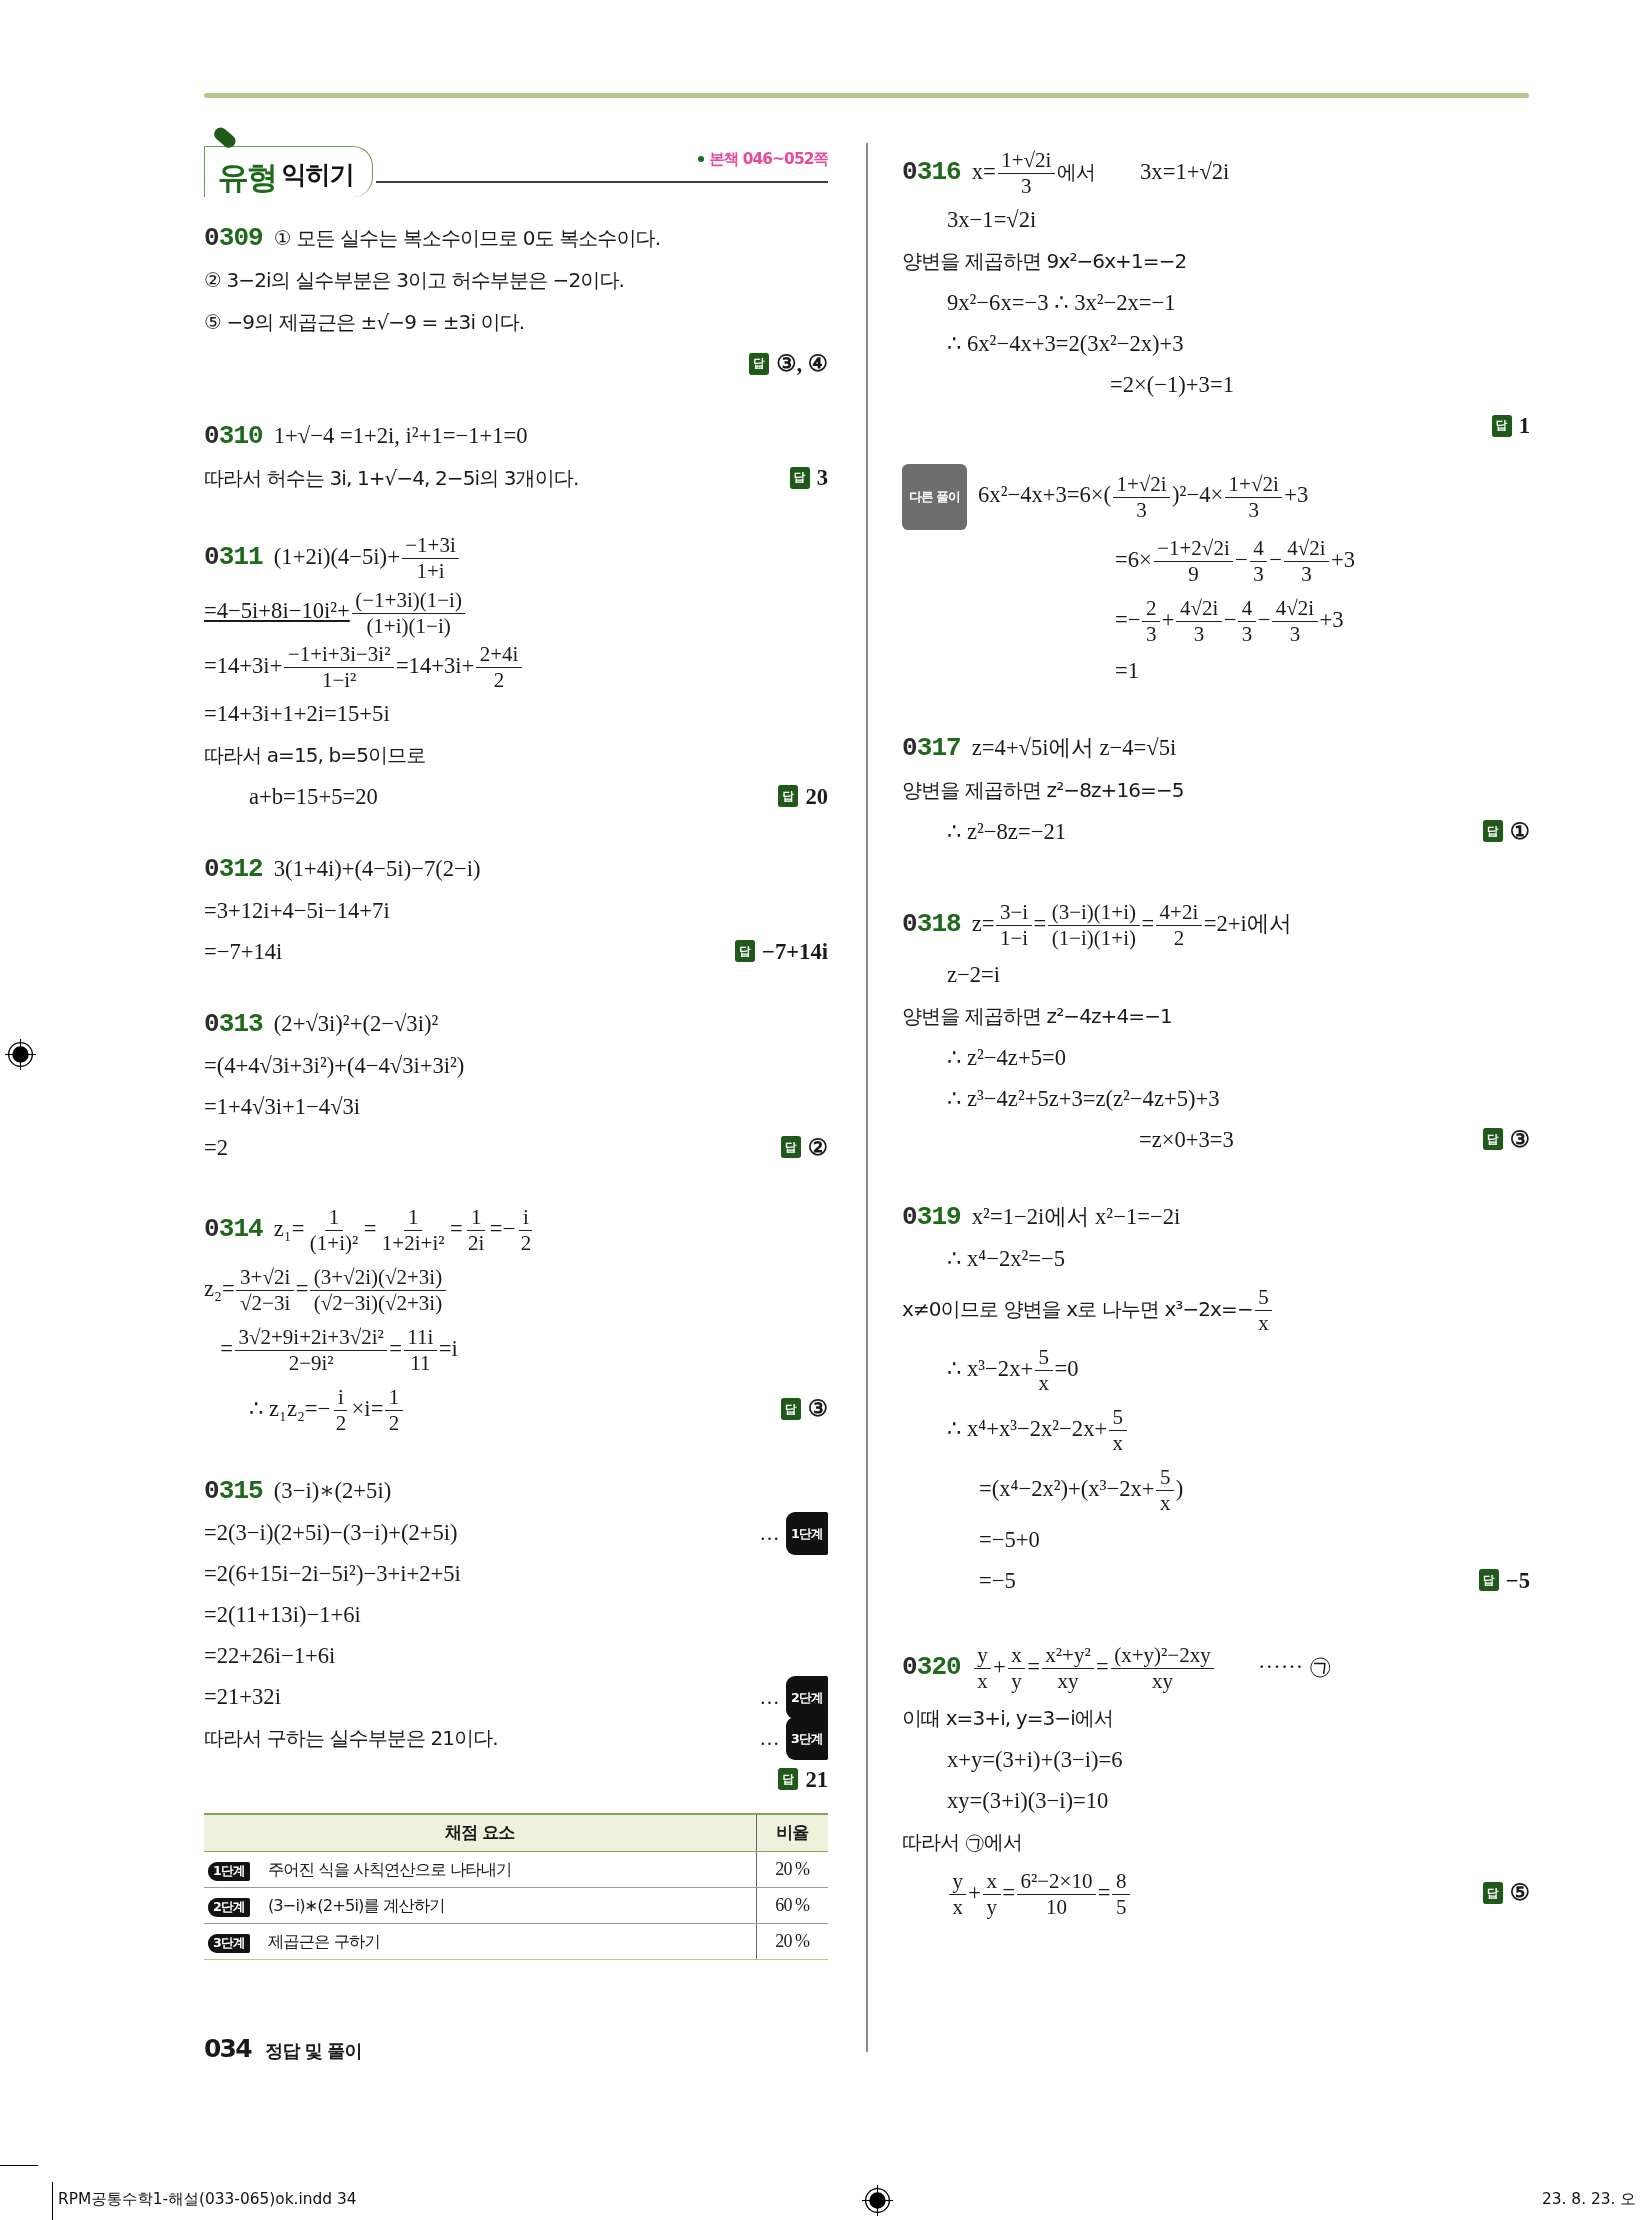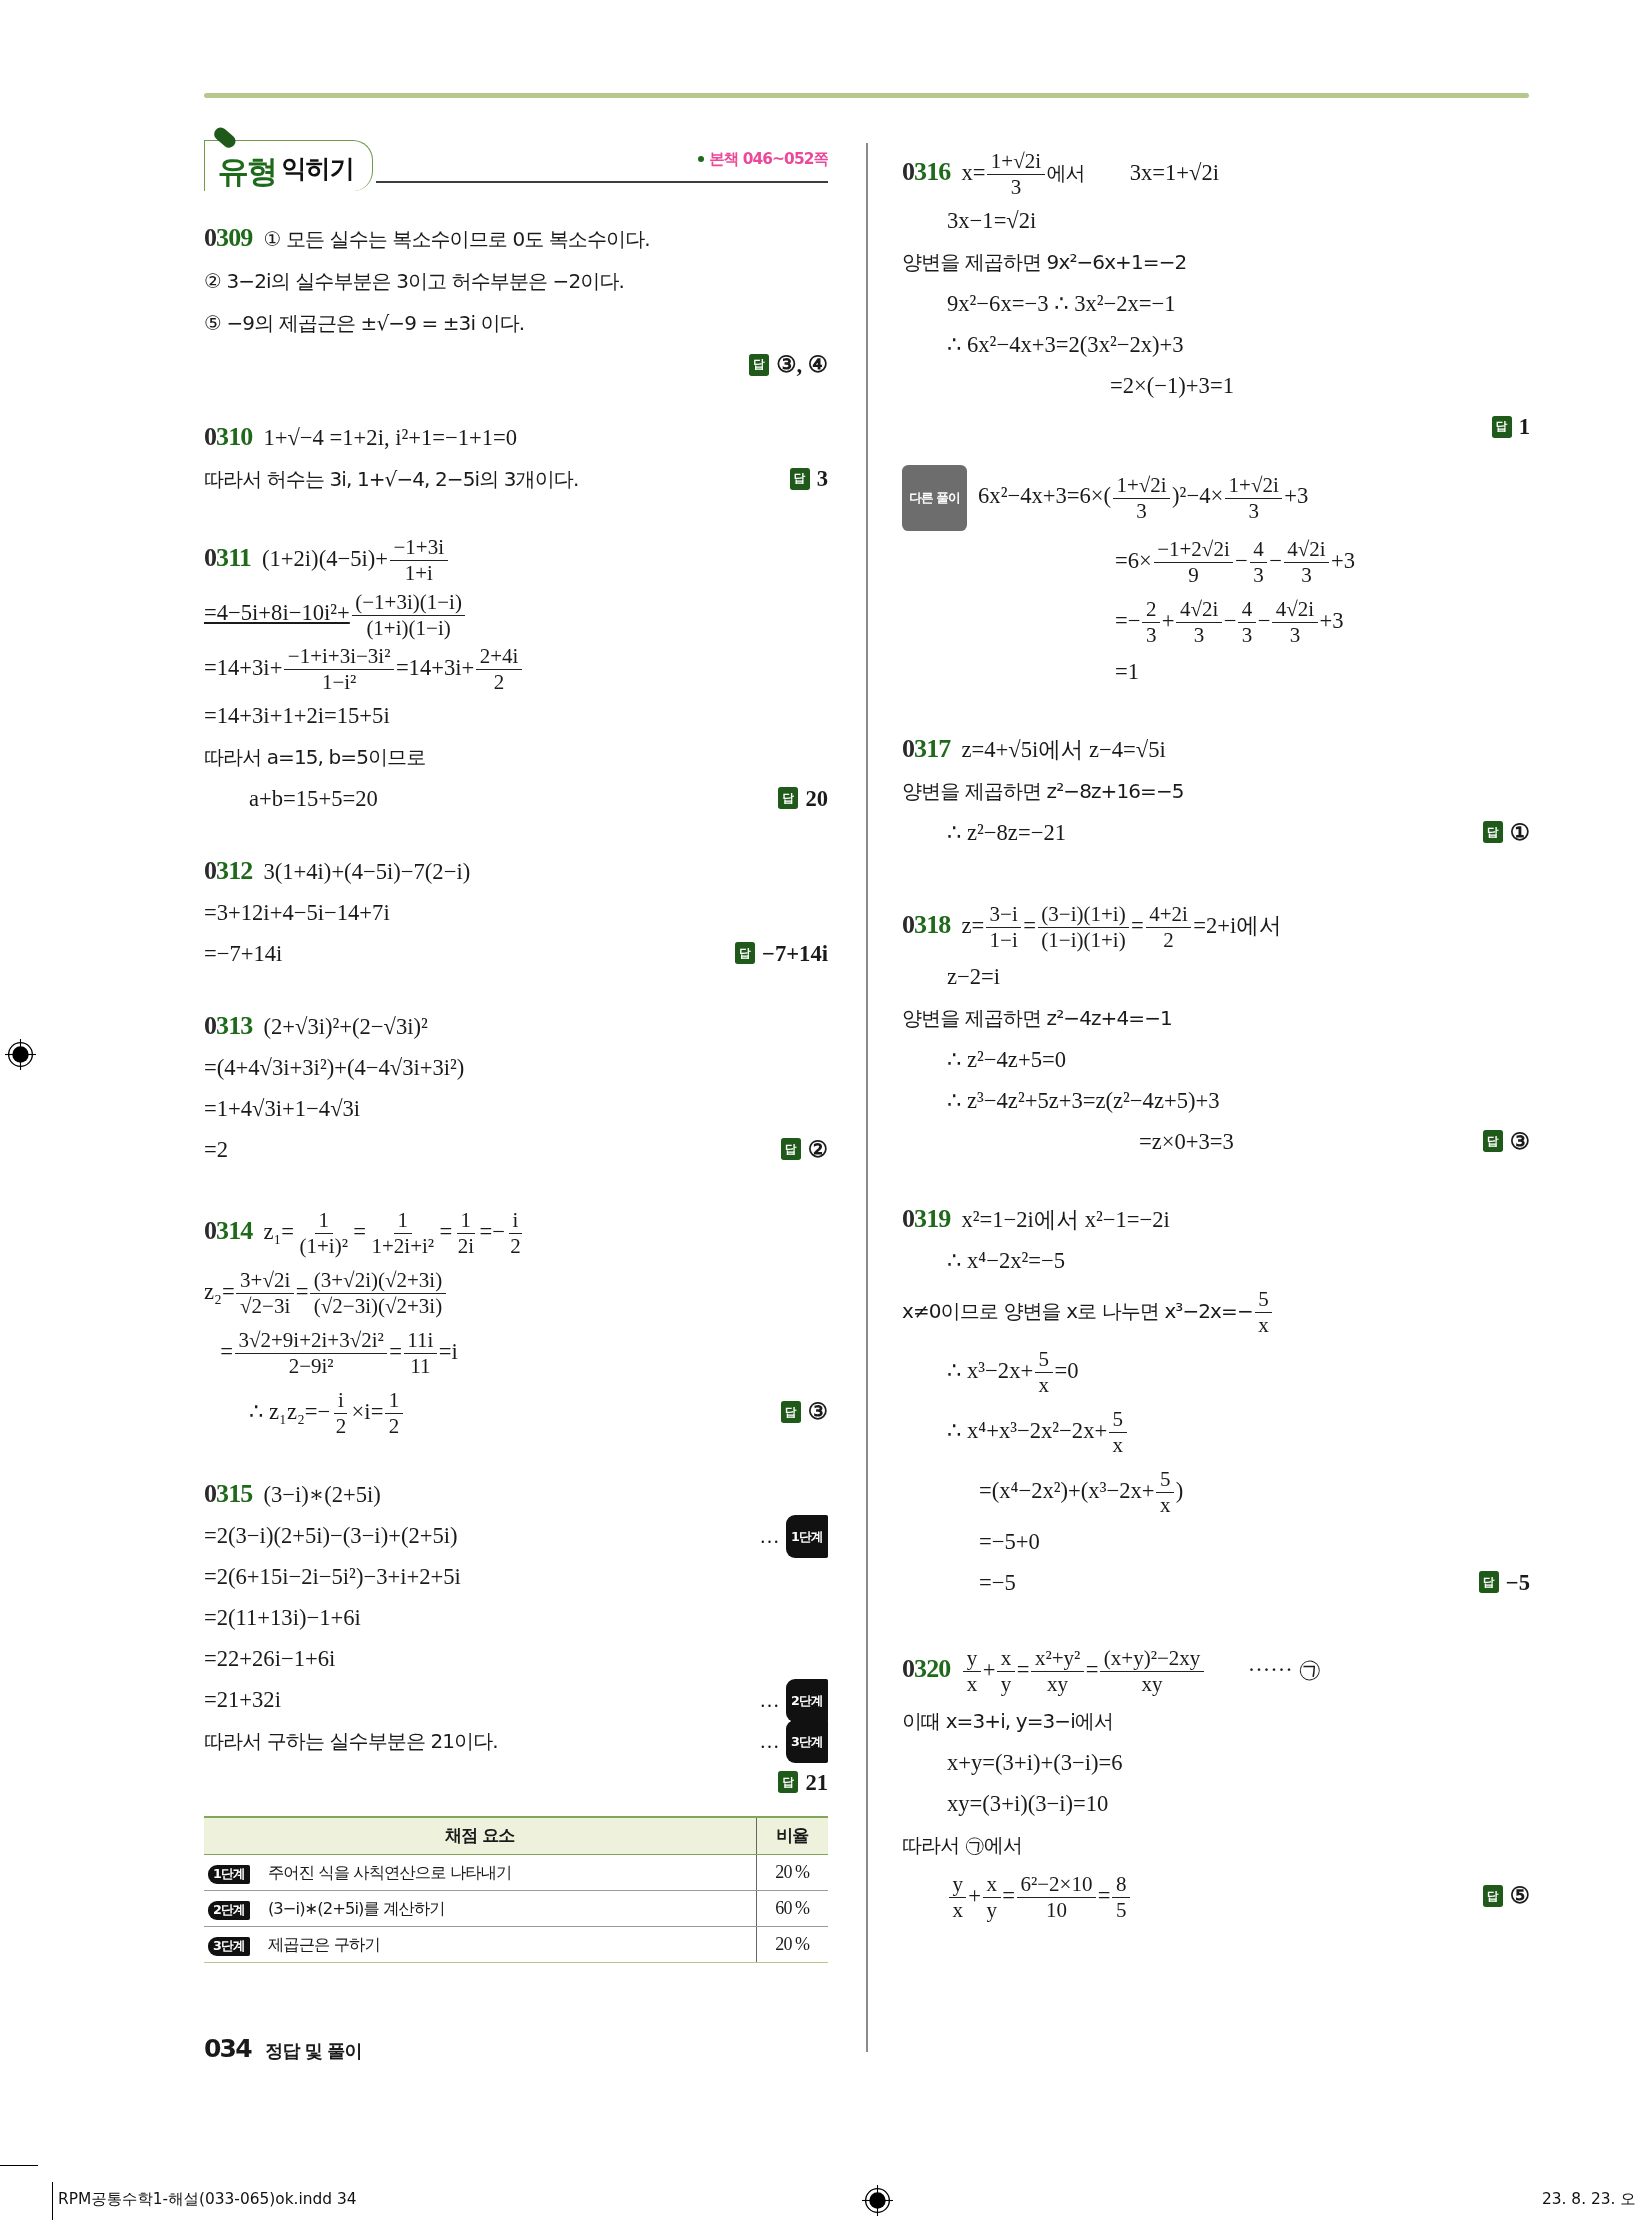--- a/index.html
+++ b/index.html
@@ -8,33 +8,33 @@
 
   .top-rule { position: absolute; left: 204px; top: 93px; width: 1325px; height: 5.4px; background: #b5c98f; border-radius: 2.7px; }
 
   .col { position: absolute; top: 136px; }
   .col-left { left: 204px; width: 624px; }
   .col-right { left: 902px; width: 628px; }
   .divider { position: absolute; left: 866px; top: 143px; width: 1.8px; height: 1909px; background: #8a8a8a; }
 
   
   .sec-head { position: relative; height: 56px; margin-bottom: 25px; }
-  .sec-badge { position: absolute; left: 0; top: 4px; height: 51px; padding: 0 18px 0 12.7px; border: 1.8px solid #6f9a4e; border-left-width: 0.9px; border-bottom: none; border-radius: 0 20px 20px 0; display: flex; align-items: center; background: #fff; z-index: 2; }
+  .sec-badge { position: absolute; left: 0; top: 10px; height: 51px; padding: 0 18px 0 12.7px; border: 1.8px solid #6f9a4e; border-left-width: 0.9px; border-bottom: none; border-radius: 0 20px 20px 0; display: flex; align-items: center; background: #fff; z-index: 2; }
   .sec-pill { position: absolute; left: 9px; top: -5.4px; width: 23.5px; height: 12.7px; background: #1f5a1a; border-radius: 7.2px; transform: rotate(40deg); z-index: 3; }
   .sec-badge .yu { font-family: "DejaVu Sans", sans-serif; font-weight: bold; font-size: 31px; color: #1f6a1a; letter-spacing: -1.8px; margin-top: 12.7px; }
   .sec-badge .ik { font-family: "DejaVu Sans", sans-serif; font-weight: bold; font-size: 25px; color: #111; margin-left: 5.4px; margin-top: 5.4px; letter-spacing: -0.9px; text-align: center; }
   .sec-line { position: absolute; left: 172px; right: 0; top: 45px; height: 1.8px; background: #3d3d3d; }
   .sec-ref { position: absolute; right: 0; top: 12.7px; font-family: "DejaVu Sans", sans-serif; font-weight: bold; font-size: 15.4px; letter-spacing: -0.9px; color: #ec4899; }
   .sec-ref .dot { display: inline-block; width: 6.3px; height: 6.3px; background: #1f6a1a; border-radius: 50%; margin-right: 5.4px; vertical-align: middle; }
 
   
   .prob { position: relative; margin-bottom: 31px; }
   .line { position: relative; font-size: 22.6px; line-height: 41px; white-space: nowrap; min-height: 41px; }
   .ind { padding-left: 45px; }
-  .num { font-family: Liberation Serif, serif; font-weight: bold; font-size: 26px; margin-right: 11px; letter-spacing: -0.9px; }
+  .num { font-family: Liberation Mono, monospace; font-weight: bold; font-size: 26px; margin-right: 11px; letter-spacing: -0.9px; }
   .num .z { color: #2b2b2b; }
   .num .g { color: #1f6a1a; }
   .kr { font-family: "DejaVu Sans", sans-serif; font-size: 20px; letter-spacing: -0.9px; }
   .frac { display: inline-flex; flex-direction: column; align-items: center; vertical-align: middle; line-height: 25px; font-size: 21px; margin: 0 1.8px; }
   .frac .n { border-bottom: 1.4px solid #222; padding: 0 3.6px; }
   .frac .d { padding: 0 3.6px; }
   .ans { position: absolute; right: 0; font-family: "Liberation Serif", serif; font-weight: bold; font-size: 22.6px; display: inline-flex; align-items: center; }
   .ans-r { text-align: right; }
   .ans-icon { display: inline-flex; align-items: center; justify-content: center; width: 20px; height: 22px; background: #1f5a1a; color: #fff; border-radius: 2.7px; font-family: "DejaVu Sans", sans-serif; font-size: 11.8px; font-weight: bold; margin-right: 7.2px; }
   .step-tag { position: absolute; right: 0; display: inline-flex; align-items: center; font-family: "DejaVu Sans", sans-serif; font-size: 13.6px; }

